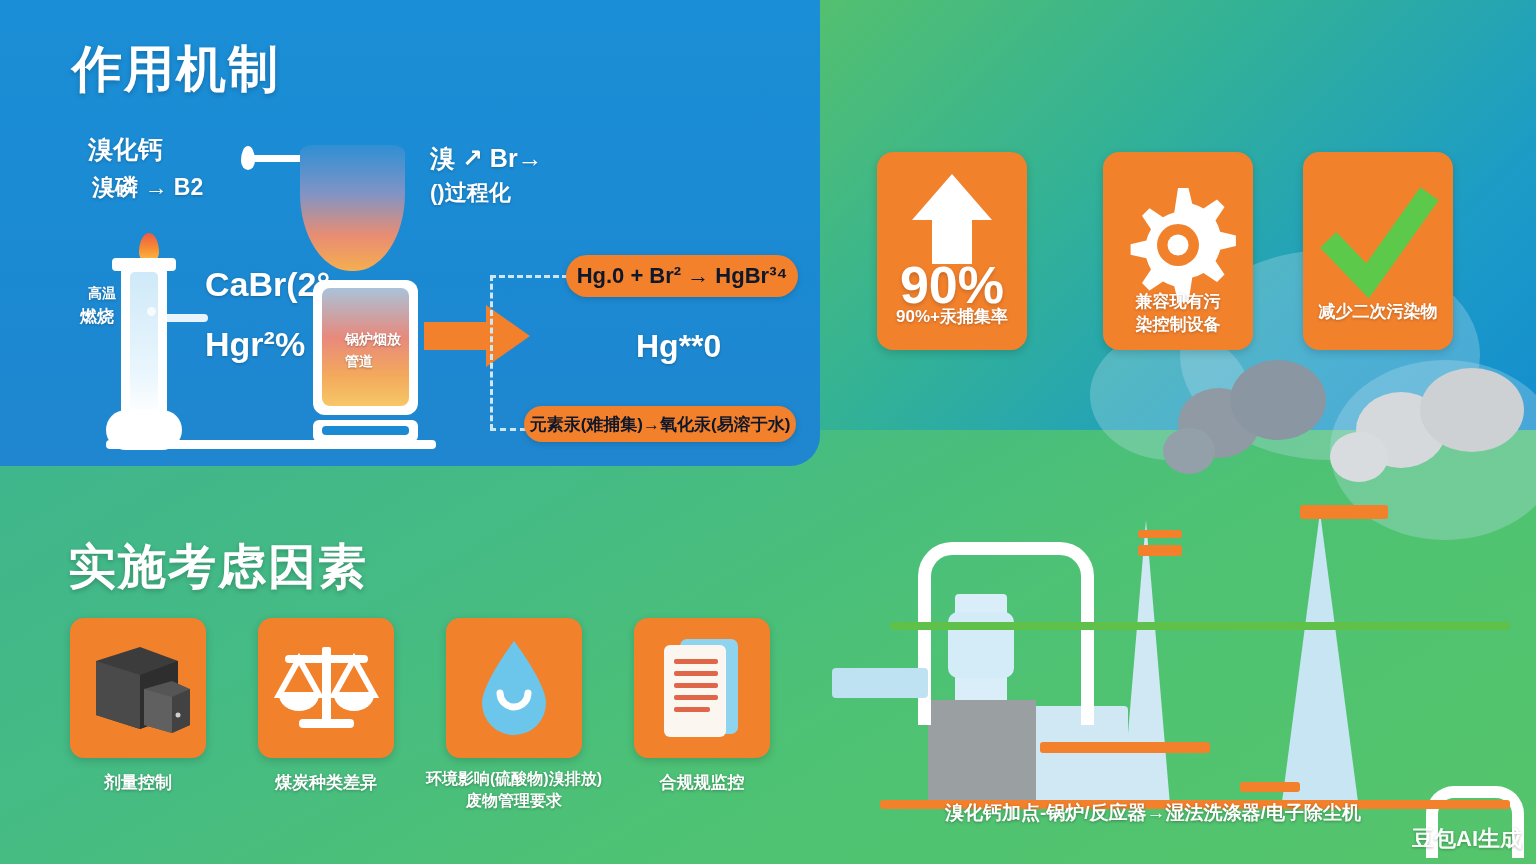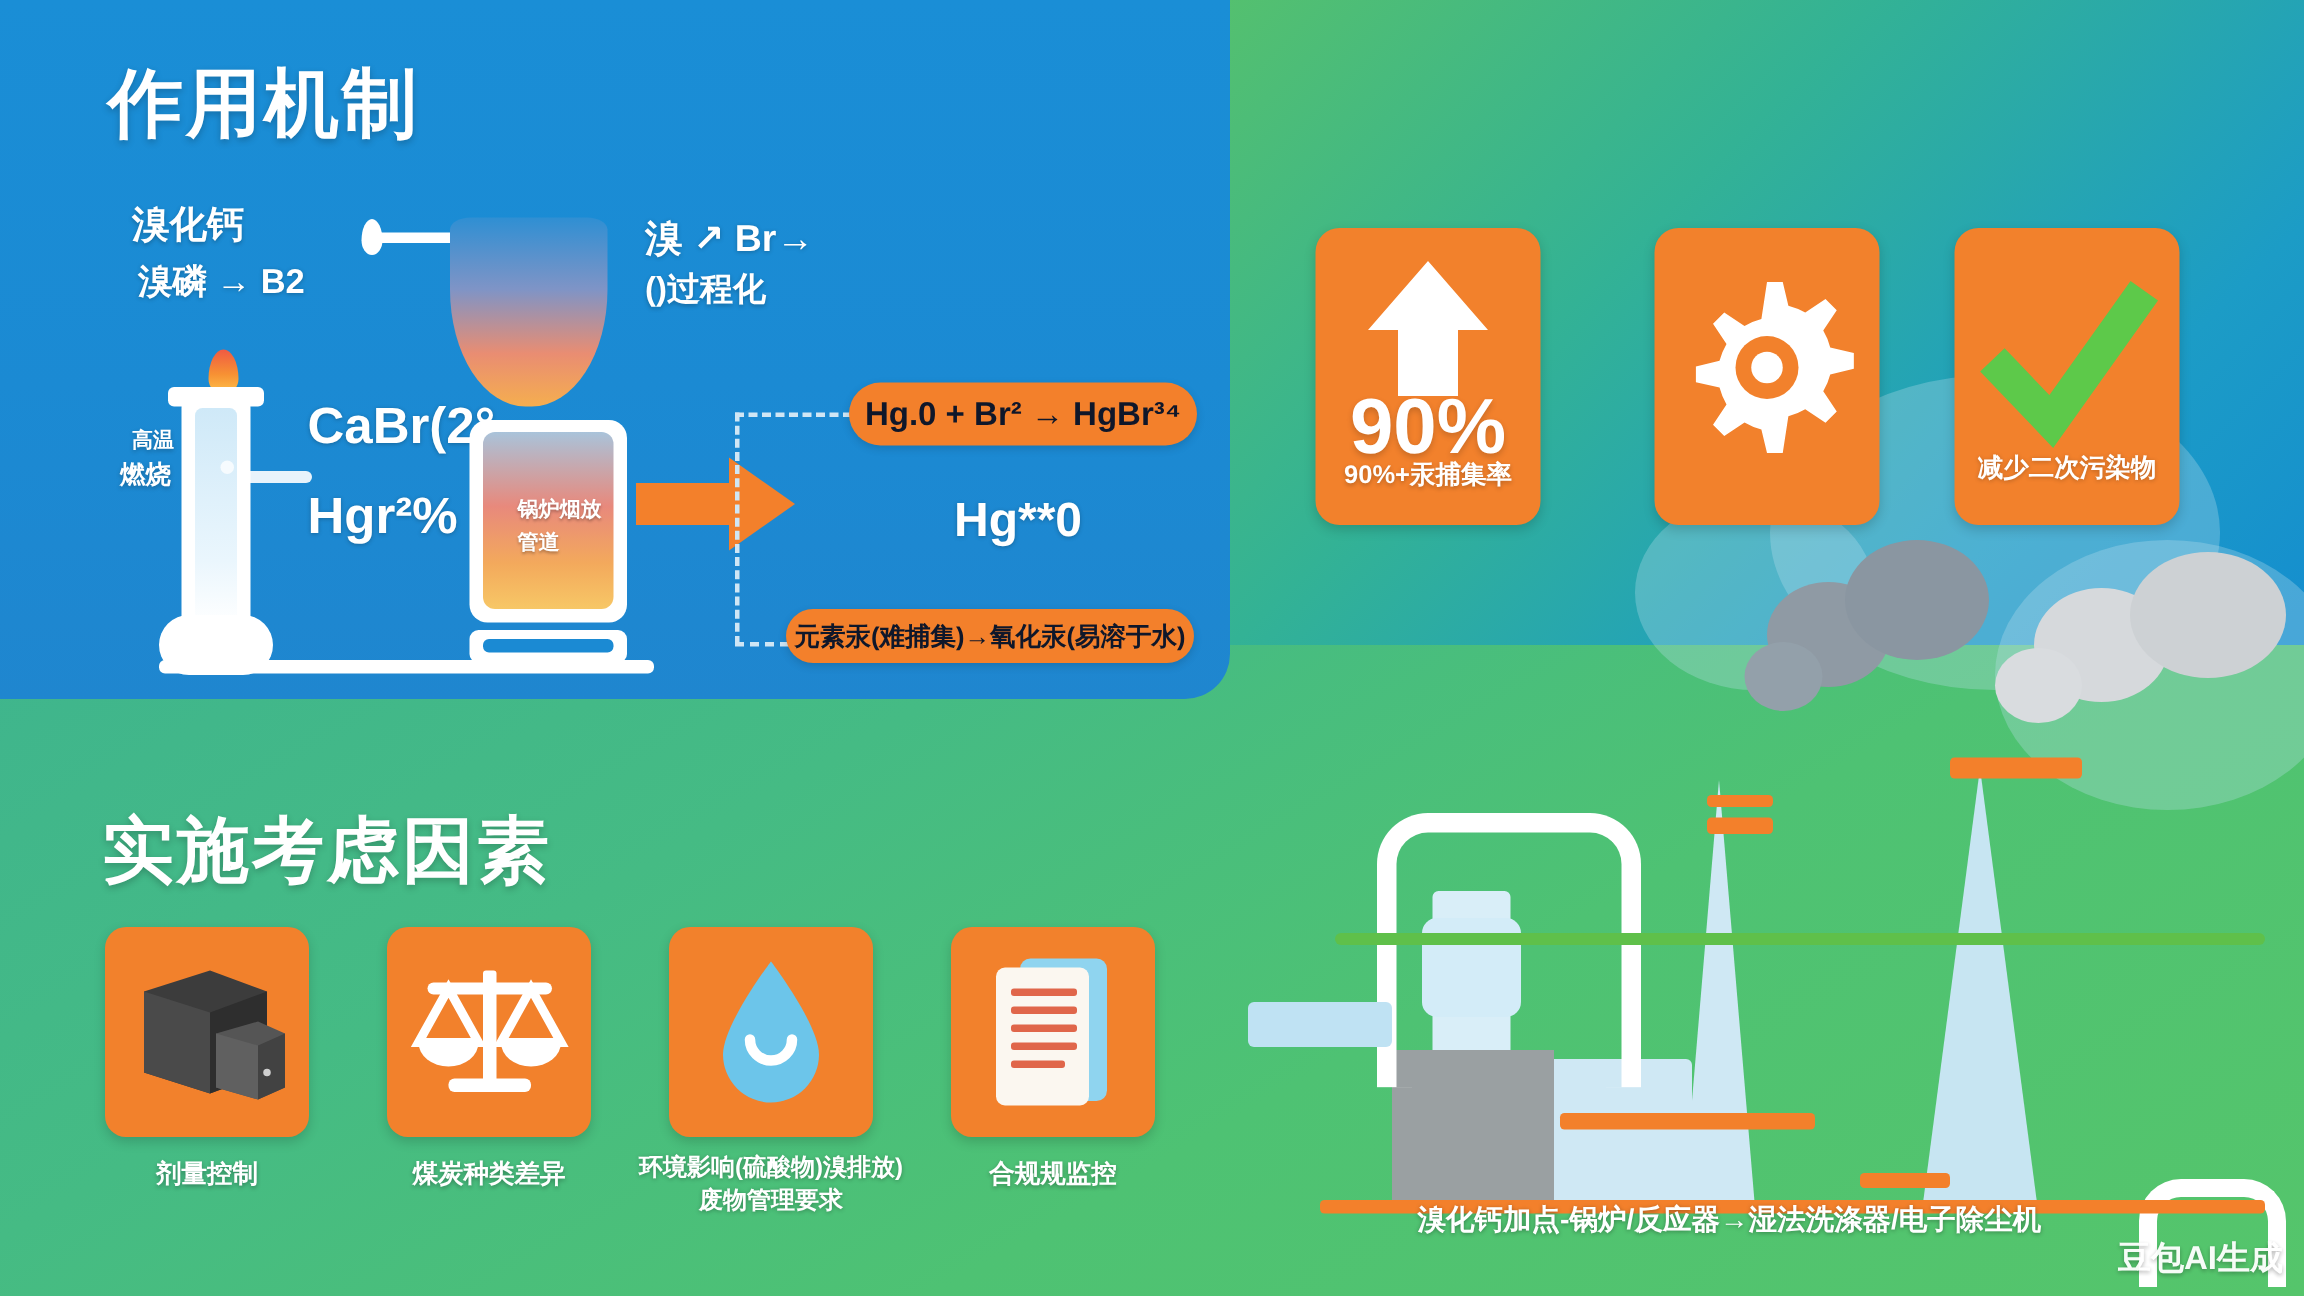--- a/index.html
+++ b/index.html
@@ -185,20 +185,22 @@
 
   <div class="advcard" style="left:1103px;top:152px;">
     <svg width="150" height="150" viewBox="0 0 100 100" style="display:block;margin:18px auto 0;">
       <g fill="#ffffff">
         <path d="M50 12 l7 0 2.5 10.5 a29 29 0 0 1 7.5 3.1 l9-6 5 5 -6 9 a29 29 0 0 1 3.1 7.5 l10.5 2.5 0 7 -10.5 2.5 a29 29 0 0 1 -3.1 7.5 l6 9 -5 5 -9-6 a29 29 0 0 1 -7.5 3.1 L57 88 l-7 0 -2.5-10.5 a29 29 0 0 1 -7.5-3.1 l-9 6 -5-5 6-9 a29 29 0 0 1 -3.1-7.5 L18.4 56.5 l0-7 10.5-2.5 a29 29 0 0 1 3.1-7.5 l-6-9 5-5 9 6 a29 29 0 0 1 7.5-3.1 z"></path>
       </g>
       <circle cx="50" cy="50" r="14" fill="#f2812c"></circle>
       <circle cx="50" cy="50" r="7" fill="#ffffff"></circle>
     </svg>
   </div>
+  <div class="advcap" style="left:1093px;top:290px;white-space:pre-line;">兼容现有污
+染控制设备</div>
 
   <div class="advcard" style="left:1303px;top:152px;">
     <svg width="150" height="150" viewBox="0 0 100 100" style="display:block;margin:18px auto 0;">
       <polyline points="22,52 43,74 80,22" fill="none" stroke="#5dc94a" stroke-width="15" stroke-linecap="square" stroke-linejoin="miter"></polyline>
     </svg>
   </div>
   <div class="advcap" style="left:1293px;top:300px;">减少二次污染物</div>
 
   <div class="panel-title" id="t-impl">实施考虑因素</div>
 

